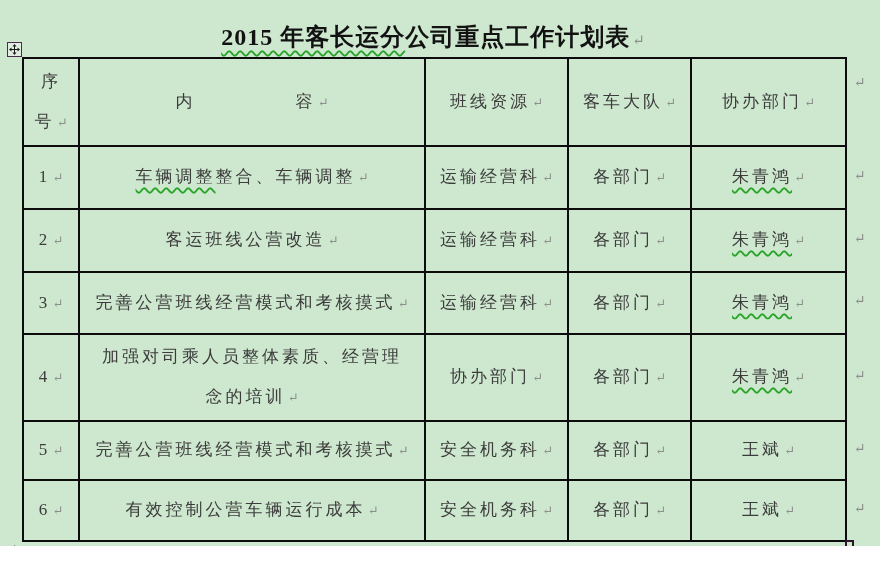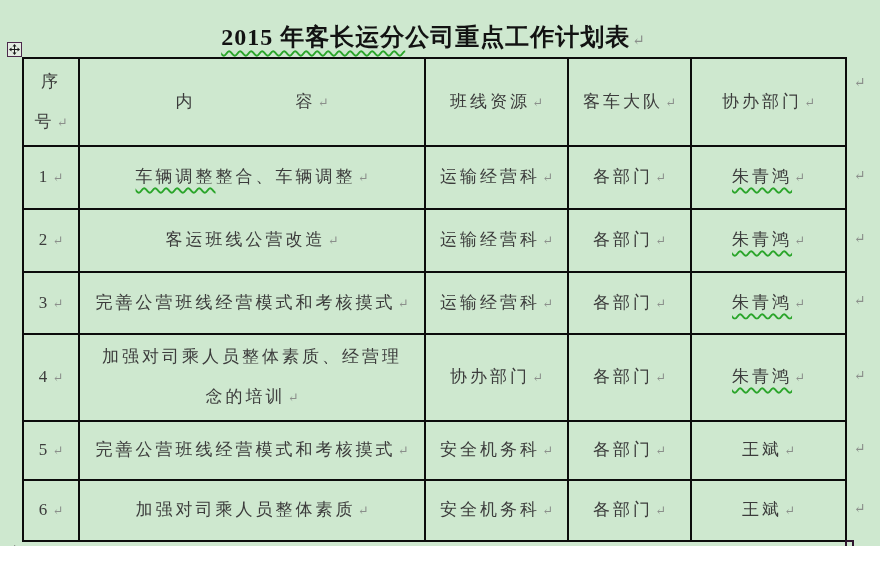--- a/index.html
+++ b/index.html
@@ -127,21 +127,21 @@
     </tr>
         <tr style="height: 59px;">
       <td><span>5</span><span class="mark cellmark">↵</span></td>
       <td><span class="preline"></span><span class="preline">完善公营班线经营模式和考核摸式</span><span class="mark cellmark">↵</span></td>
       <td><span>安全机务科</span><span class="mark cellmark">↵</span></td>
       <td><span>各部门</span><span class="mark cellmark">↵</span></td>
       <td><span>王斌</span><span class="mark cellmark">↵</span></td>
     </tr>
         <tr style="height: 61px;">
       <td><span>6</span><span class="mark cellmark">↵</span></td>
-      <td><span class="preline"></span><span class="preline">加强对司乘人员整体素质</span><span class="mark cellmark">↵</span></td>
+      <td><span class="preline"></span><span class="preline">有效控制公营车辆运行成本</span><span class="mark cellmark">↵</span></td>
       <td><span>安全机务科</span><span class="mark cellmark">↵</span></td>
       <td><span>各部门</span><span class="mark cellmark">↵</span></td>
       <td><span>王斌</span><span class="mark cellmark">↵</span></td>
     </tr>
       </tbody>
   </table>
 
   <span class="floating-mark" style="left:6px;top:541px;">↵</span>
 
   <div class="resize-handle"></div>

